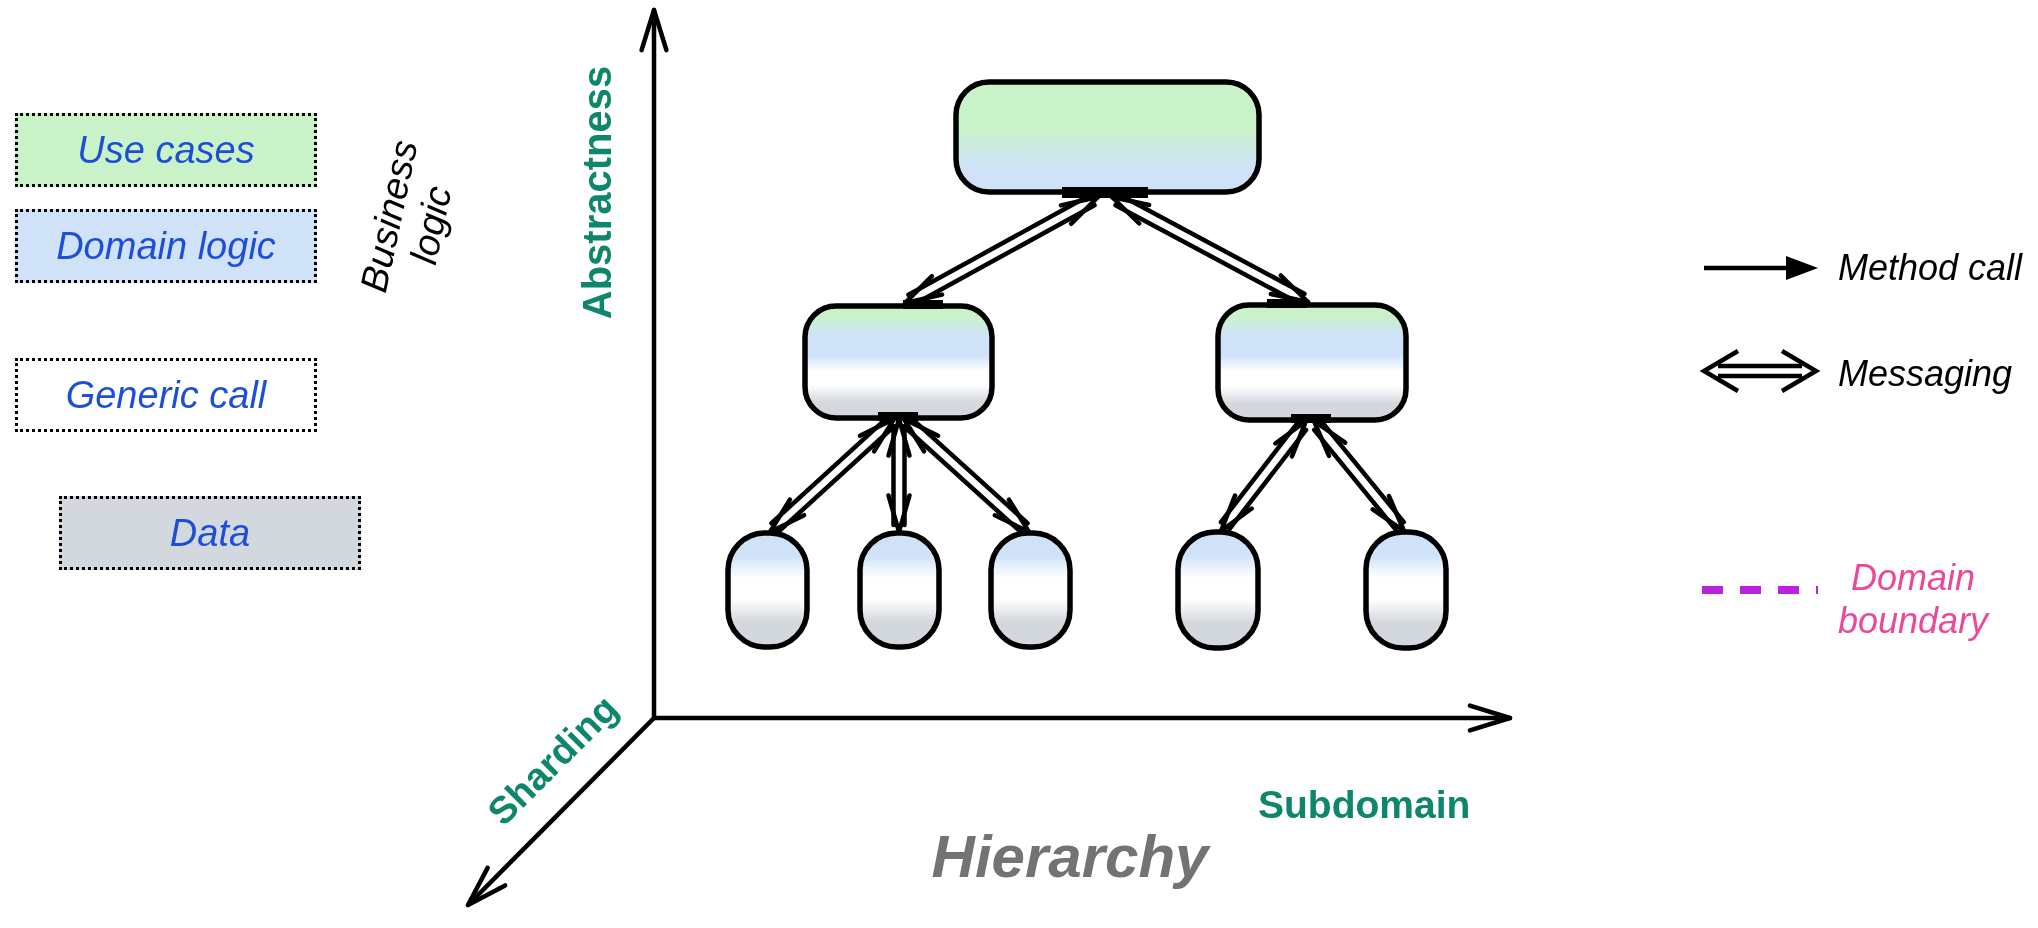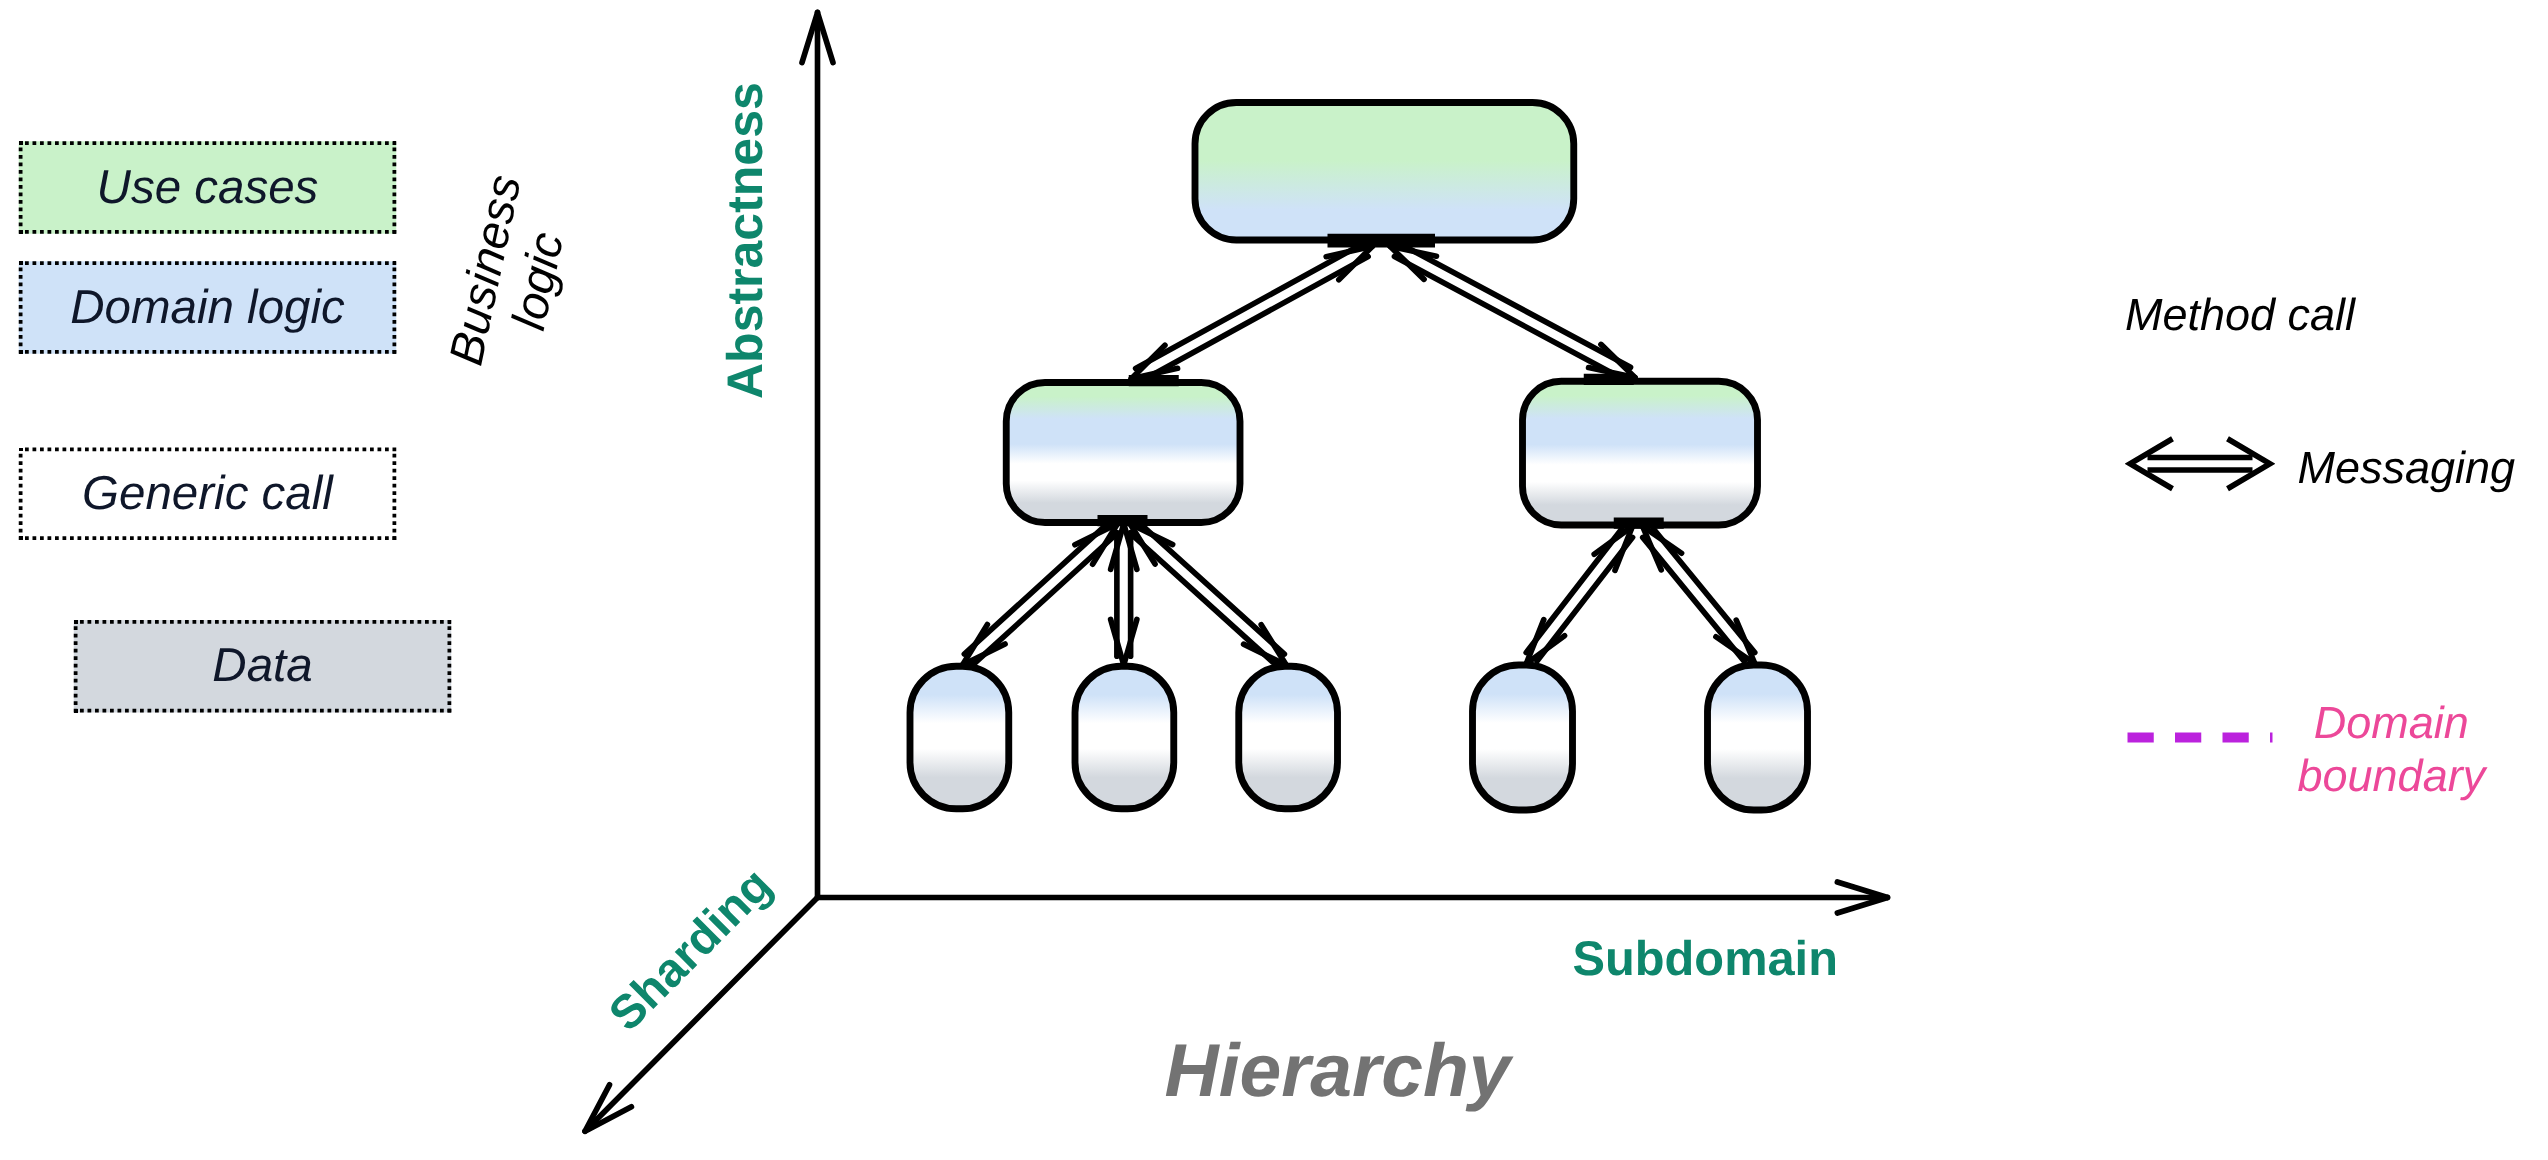--- a/index.html
+++ b/index.html
@@ -5,21 +5,21 @@
   html,body{margin:0;padding:0;background:#fff;}
   #stage{
     position:relative;width:2038px;height:928px;background:#ffffff;
     font-family:"Liberation Sans",sans-serif;overflow:hidden;
   }
   
   .layer-box{
     position:absolute;left:15px;width:302px;height:74px;
     border:3px dotted #000;box-sizing:border-box;
     display:flex;align-items:center;justify-content:center;
-    font-style:italic;font-size:38px;color:#0f172a;
+    font-style:italic;font-size:38px;color:#1d4ed8;
   }
   #layer-use-cases{top:113px;}
   #layer-domain-logic{top:209px;}
   #layer-generic-code{top:358px;}
   #layer-data{top:496px;}
   #business-logic-label{
     position:absolute;left:270px;top:178px;width:280px;
     text-align:center;font-style:italic;font-size:38px;line-height:1.12;
     white-space:pre-line;color:#000;
     transform:rotate(-78deg);transform-origin:center;
@@ -37,21 +37,21 @@
   }
   #diagram-title{
     position:absolute;left:900px;top:822px;width:340px;text-align:center;
     font-size:60px;font-weight:bold;font-style:italic;color:#737373;
   }
   
   .arrow-row{
     position:absolute;left:1700px;display:flex;align-items:center;gap:18px;
   }
   .arrow-row .lbl{font-style:italic;font-size:36px;color:#000;line-height:1.2;}
-  #row-method-call{top:212px;height:60px;flex-direction:column;}
+  #row-method-call{top:238px;height:60px;}
   #row-messaging{top:335px;height:60px;align-items:flex-end;}
   #row-data-stream{top:450px;height:60px;}
   #row-domain-boundary{top:525px;height:130px;}
   #row-domain-boundary .lbl{white-space:pre-line;text-align:center;}
   
   #diagram-svg{position:absolute;left:0;top:0;}
 </style>
 </head>
 <body>
 
@@ -177,21 +177,21 @@
   <div class="layer-box" id="layer-generic-code" style="background: rgb(255, 255, 255);">
     <span>Generic call</span>
   </div>
   <div class="layer-box" id="layer-data" style="background: rgb(211, 216, 222); margin-left: 44px;">
     <span>Data</span>
   </div>
   <div id="business-logic-label">Business
 logic</div>
 
   <div class="axis-label" id="abstractness-label" style="color: rgb(14, 134, 108);">Abstractness</div>
-  <div class="axis-label" id="subdomain-label" style="color: rgb(14, 134, 108);">Subdomain</div>
+  <div class="axis-label" id="subdomain-label" style="color: rgb(14, 134, 108); margin-top: 37px;">Subdomain</div>
   <div class="axis-label" id="sharding-label" style="color: rgb(14, 134, 108);">Sharding</div>
   <div id="diagram-title">Hierarchy</div>
 
   <div class="arrow-row" id="row-method-call">
     <svg width="120" height="44" viewBox="0 0 120 44">
       <line x1="4" y1="22" x2="88" y2="22" stroke="#000" stroke-width="4.5"></line>
       <polygon points="86,10 118,22 86,34" fill="#000"></polygon>
     </svg>
     <span class="lbl">Method call</span>
   </div>

